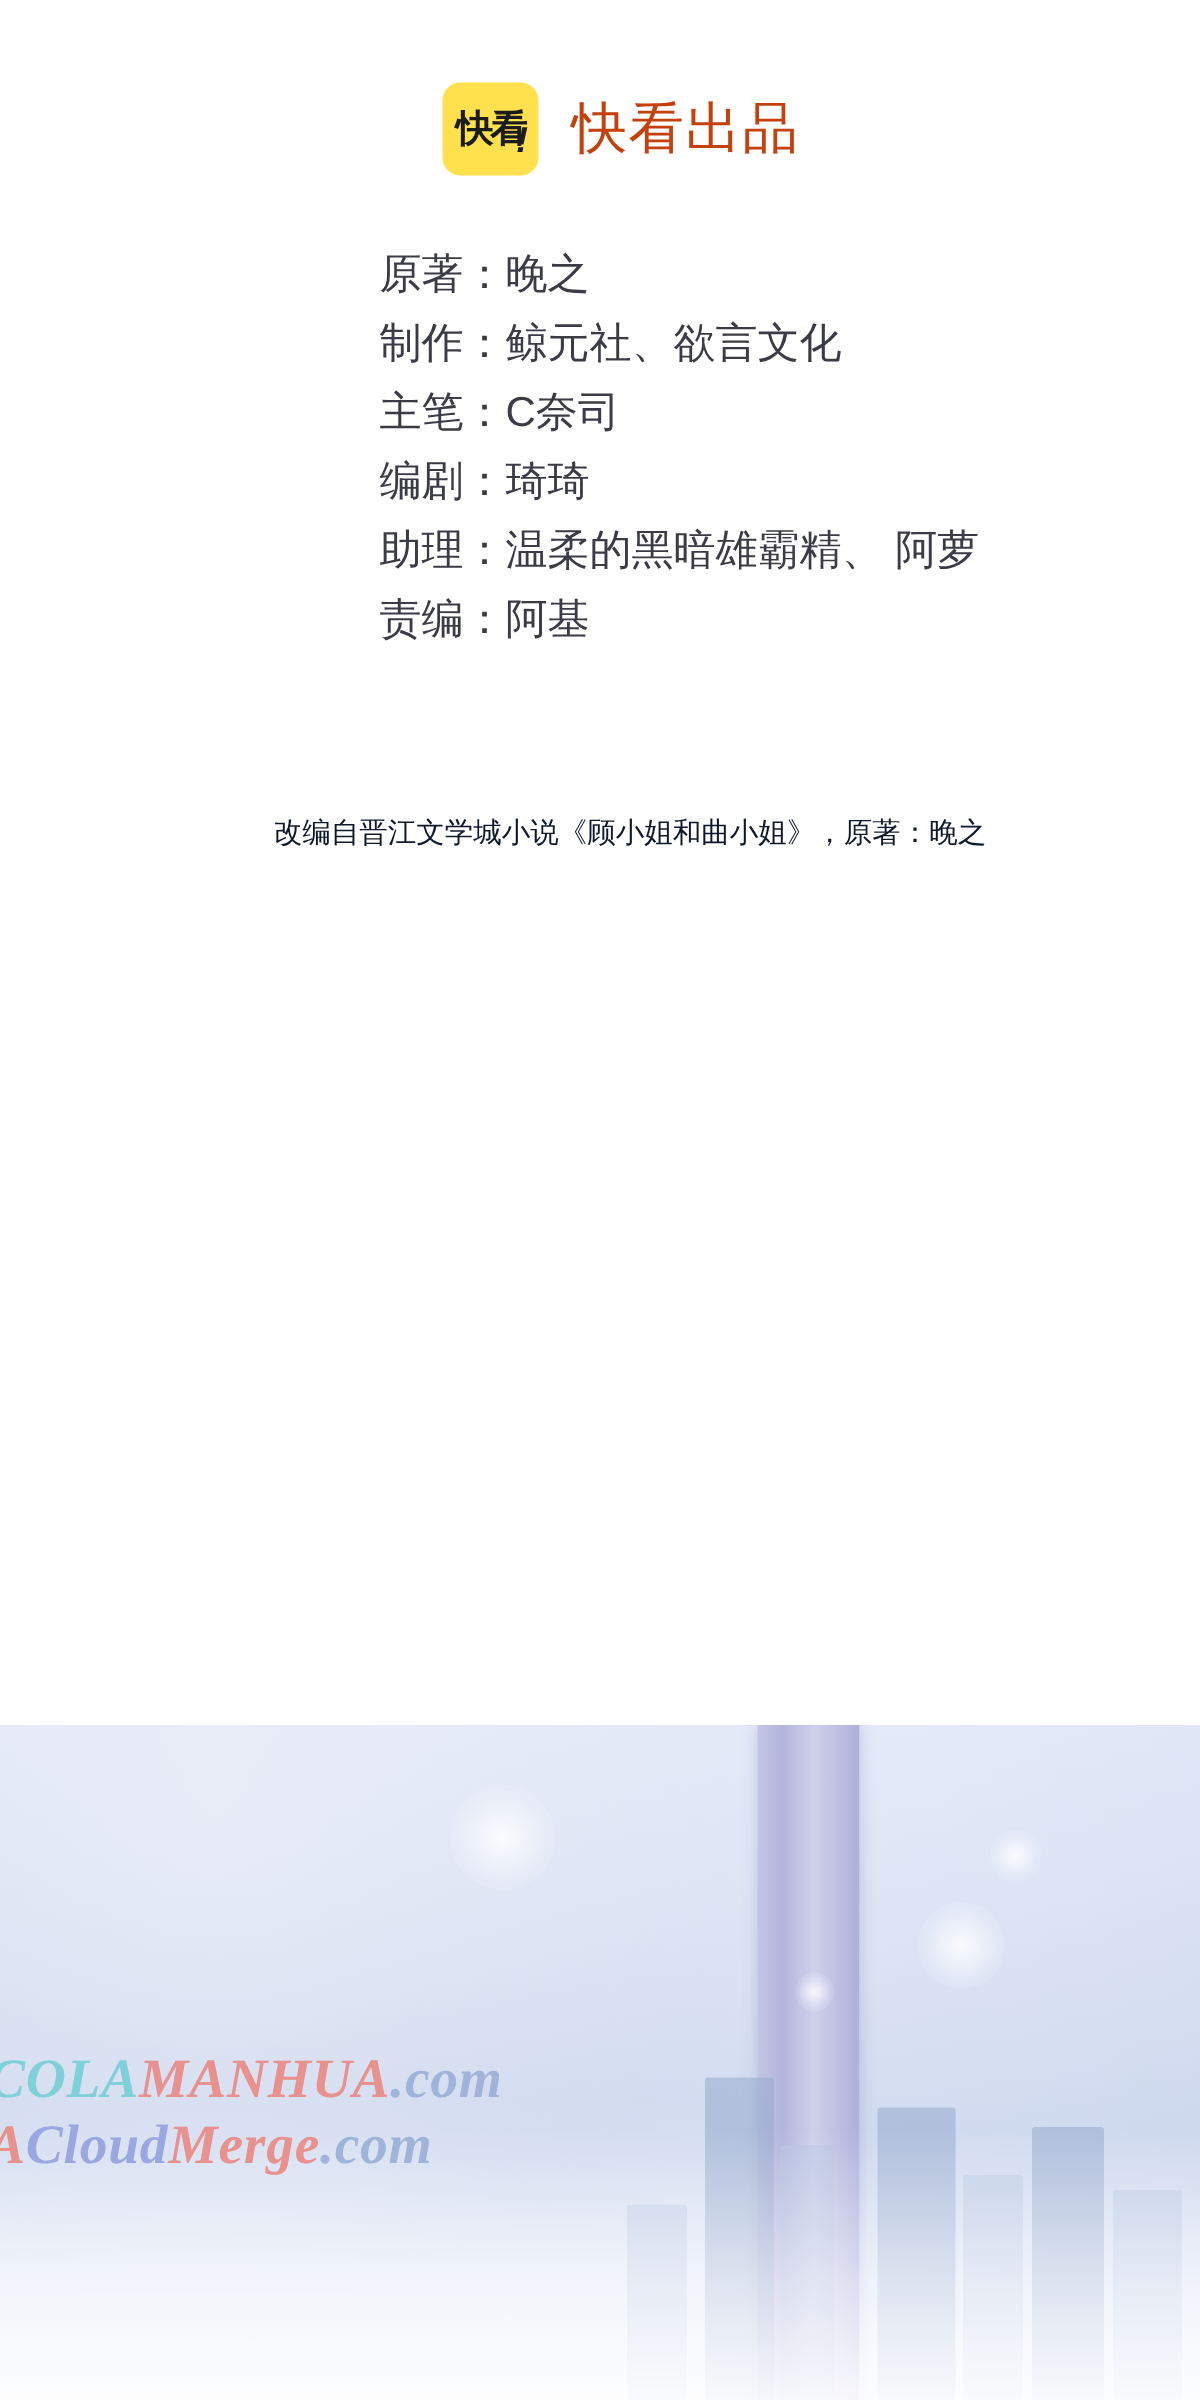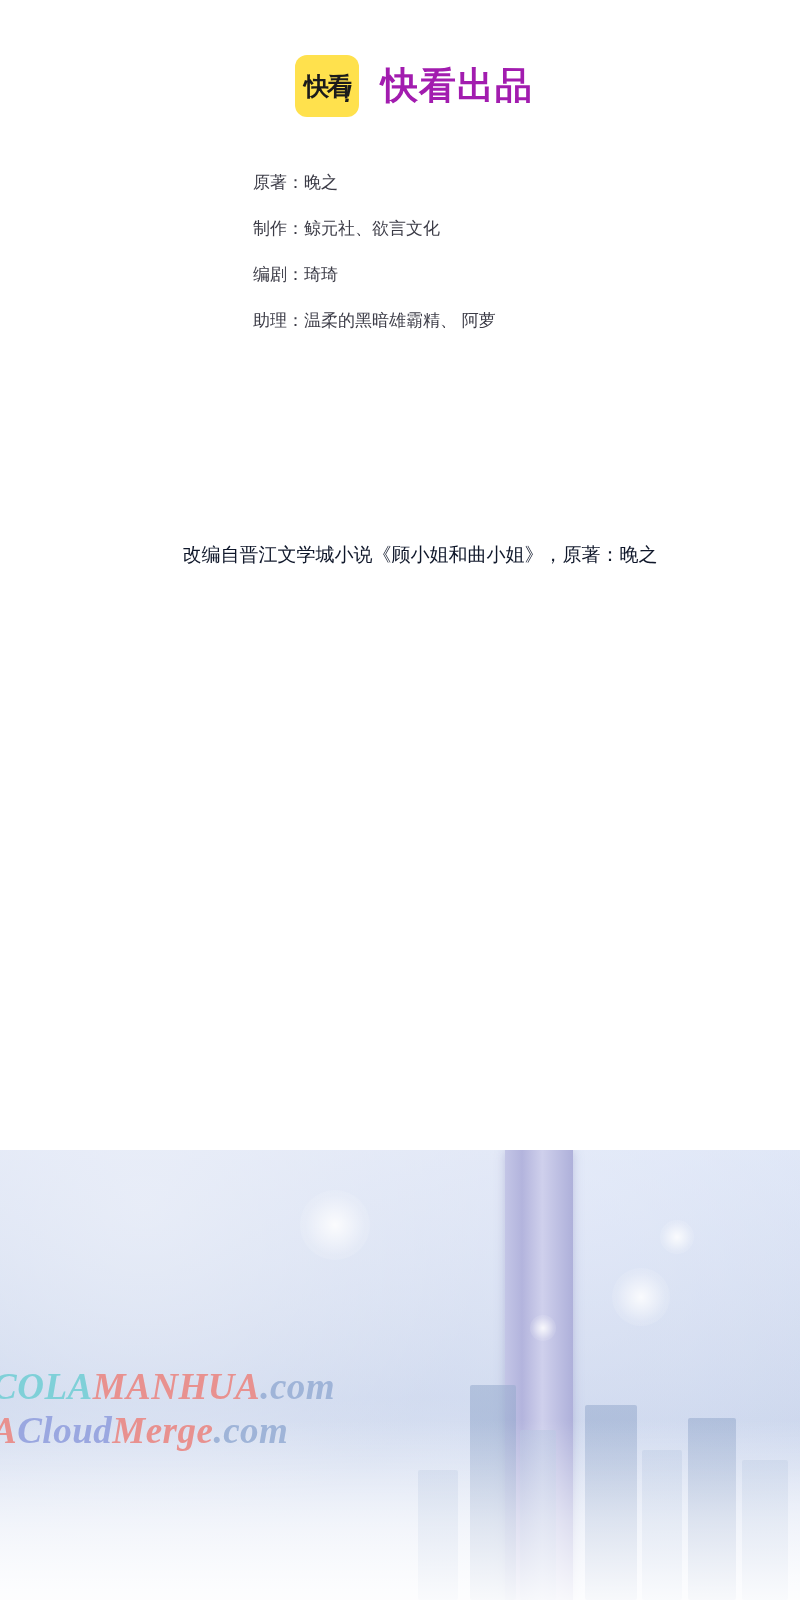--- a/index.html
+++ b/index.html
@@ -57,34 +57,34 @@
     right: 7px;
     bottom: 11px;
     font-size: 24px;
     font-weight: bold;
     font-style: italic;
     color: #1b1b1b;
     line-height: 1;
   }
   .brand-title {
     font-size: 37px;
-    font-weight: bold;
-    color: #a21caf;
+    font-weight: normal;
+    color: #c2410c;
     letter-spacing: 1px;
     white-space: nowrap;
   }
 
   .credits-list {
     position: absolute;
     left: 253px;
     top: 160px;
     width: 520px;
   }
   .credit-row {
-    font-size: 17px;
+    font-size: 28px;
     color: #3b3b46;
     line-height: 46px;
     white-space: nowrap;
   }
   .credit-label {
     color: #3b3b46;
   }
   .credit-value {
     color: #3b3b46;
   }
@@ -193,24 +193,30 @@
   </div>
 
   <div class="credits-list">
     <div class="credit-row">
       <span class="credit-label">原著：</span><span class="credit-value">晚之</span>
     </div>
     <div class="credit-row">
       <span class="credit-label">制作：</span><span class="credit-value">鲸元社、欲言文化</span>
     </div>
     <div class="credit-row">
+      <span class="credit-label">主笔：</span><span class="credit-value">C奈司</span>
+    </div>
+    <div class="credit-row">
       <span class="credit-label">编剧：</span><span class="credit-value">琦琦</span>
     </div>
     <div class="credit-row">
       <span class="credit-label">助理：</span><span class="credit-value">温柔的黑暗雄霸精、 阿萝</span>
+    </div>
+    <div class="credit-row">
+      <span class="credit-label">责编：</span><span class="credit-value">阿基</span>
     </div>
   </div>
 
   <div class="adapt-note">改编自晋江文学城小说《顾小姐和曲小姐》，原著：晚之</div>
 </div>
 
 <div class="art-panel">
   <div class="art-sky"></div>
 
   <div class="art-glass-pane pane-left"></div>

